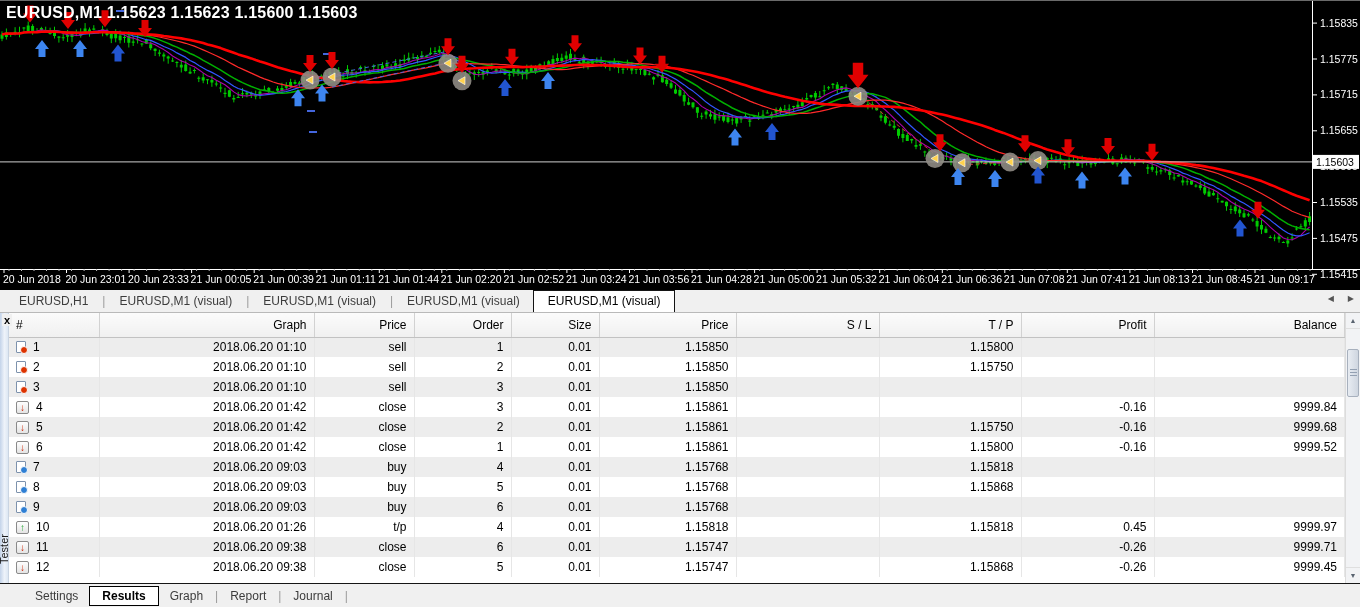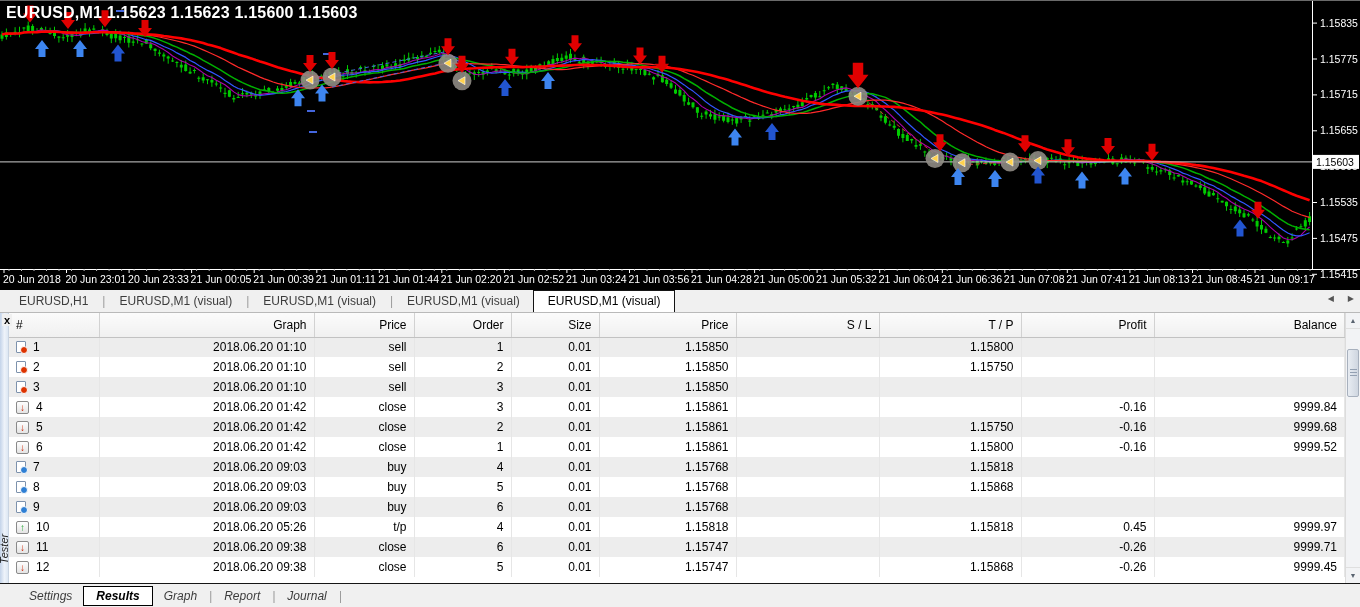--- a/index.html
+++ b/index.html
@@ -42,21 +42,21 @@
 
   
   .vscroll { position:relative; width:15px; background:#f2f3f5; border-left:1px solid #dcdcdc; }
   .vs-btn { position:absolute; left:0; width:100%; height:16px; background:#f2f3f5; color:#5a6470; font-size:7px; text-align:center; line-height:16px; }
   .vs-up { top:0; border-bottom:1px solid #dfdfdf; }
   .vs-down { bottom:0; border-top:1px solid #dfdfdf; }
   .vs-thumb { position:absolute; left:1px; top:36px; width:12px; height:48px; background:linear-gradient(90deg,#e8ecf2,#cfd6e0); border:1px solid #a7b0bd; border-radius:2px; }
   .vs-thumb::after { content:""; display:block; margin:19px auto 0; width:7px; height:8px; background:repeating-linear-gradient(to bottom,#93a0b2 0 1px,transparent 1px 3px); }
 
   
-  .bottom-bar { height:24px; background:#f0f0f0; border-top:1px solid #161616; display:flex; align-items:center; padding-left:18px; position:relative;font-style:italic; }
+  .bottom-bar { height:24px; background:#f0f0f0; border-top:1px solid #161616; display:flex; align-items:center; padding-left:24px; position:relative; }
   .btab { padding:2px 11px; color:#3c3c3c; white-space:nowrap; }
   .btab.active { background:#fff; border:1px solid #000; font-weight:bold; color:#000; padding:2px 12px;text-align:right; }
   .bsep { color:#9a9a9a; padding:0 1px; }
   .tester-label { position:absolute; left:-3px; bottom:36px; width:14px; height:44px; display:flex; align-items:center; justify-content:center; writing-mode:vertical-rl; transform:rotate(180deg); font-size:11px; color:#1a1a1a; z-index:4; }
 </style>
 </head>
 <body>
 
 <div class="app">
 
@@ -504,21 +504,21 @@
               <td class="ar"></td>
               <td class="ar"></td>
             </tr>
             <tr>
               <td class="al">
                 <span class="numcell">
                   <span class="ic-box tp">↑</span>
                   <span>10</span>
                 </span>
               </td>
-              <td class="ar">2018.06.20 05:26</td>
+              <td class="ar">2018.06.20 01:26</td>
               <td class="ar">t/p</td>
               <td class="ar">4</td>
               <td class="ar">0.01</td>
               <td class="ar">1.15818</td>
               <td class="ar"></td>
               <td class="ar">1.15818</td>
               <td class="ar">0.45</td>
               <td class="ar">9999.97</td>
             </tr>
             <tr>

